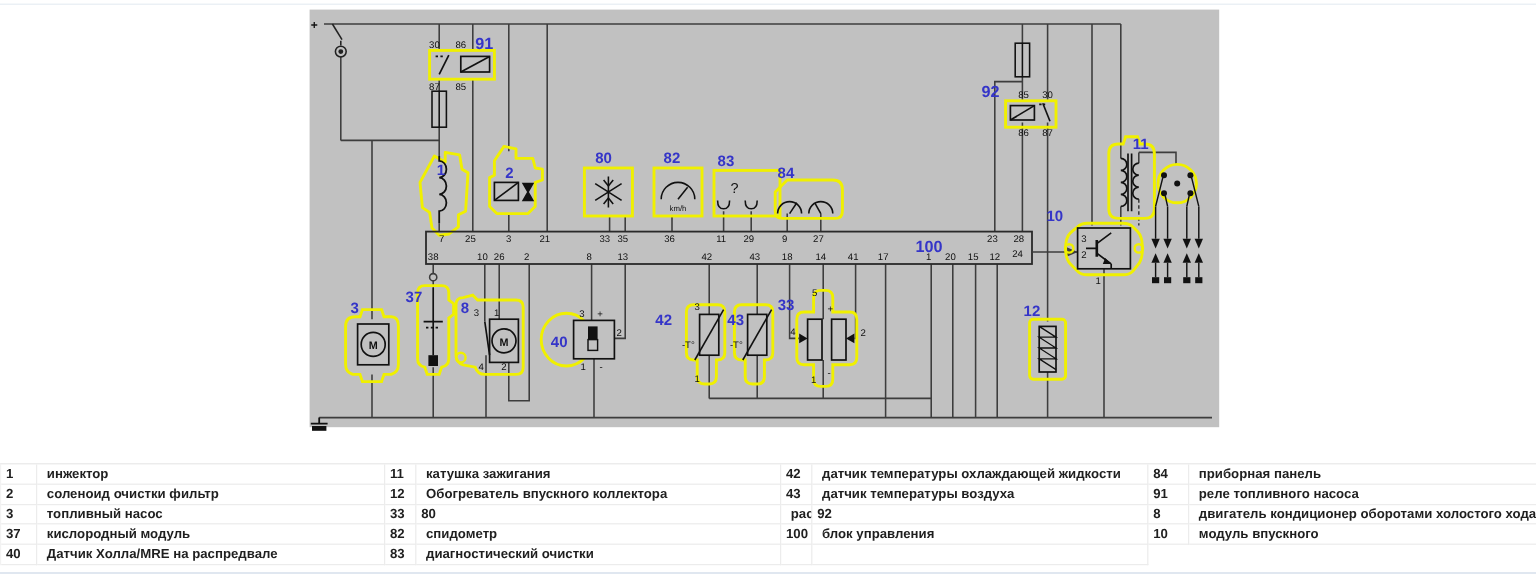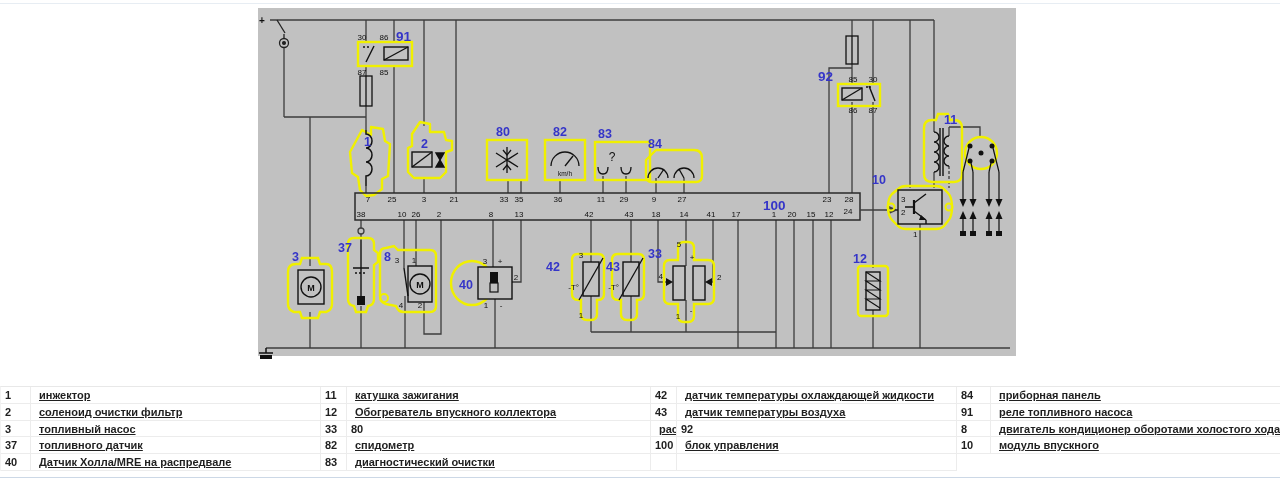--- a/index.html
+++ b/index.html
@@ -14,21 +14,21 @@
   .sym{font-size:9px;fill:#101010;font-weight:bold;}
   .plus{font-size:10px;font-weight:bold;fill:#101010;}
   
   .legend{position:absolute;left:0;top:386px;width:1280px;
           display:grid;grid-template-columns:30px 290px 26px 304px 26px 280px 34px auto;
           grid-auto-rows:16.8px;border-top:1px solid #e8e8e8;border-left:1px solid #f2f2f2;}
   .legend>div{border-right:1px solid #ececec;border-bottom:1px solid #ececec;
           font-size:11px;font-weight:bold;color:#1f1f1f;line-height:16.5px;
           white-space:nowrap;overflow:hidden;}
   .lnum{padding-left:4px;}
-  .ltxt{padding-left:8px;text-decoration:underline;}
+  .ltxt{padding-left:8px;}
 </style>
 </head>
 <body>
 
 <div class="screen">
   <div class="rule-top"></div>
 
   <svg width="1280" height="376" viewBox="0 0 1280 376">
 
     <rect x="258" y="8" width="758" height="348" fill="#c1c1c1"></rect>
@@ -385,21 +385,21 @@
     <div class="lnum">3</div>
     <div class="ltxt">топливный насос</div>
     <div class="lnum">33</div>
     <div class="lnum">80</div>
     <div class="ltxt">распредвале воздуха</div>
     <div class="lnum">92</div>
 
     <div class="lnum">8</div>
     <div class="ltxt">двигатель кондиционер оборотами холостого хода</div>
     <div class="lnum">37</div>
-    <div class="ltxt">топливного датчик</div>
+    <div class="ltxt">кислородный модуль</div>
     <div class="lnum">82</div>
     <div class="ltxt">спидометр</div>
     <div class="lnum">100</div>
     <div class="ltxt">блок управления</div>
 
     <div class="lnum">10</div>
     <div class="ltxt">модуль впускного</div>
     <div class="lnum">40</div>
     <div class="ltxt">Датчик Холла/MRE на распредвале</div>
     <div class="lnum">83</div>

